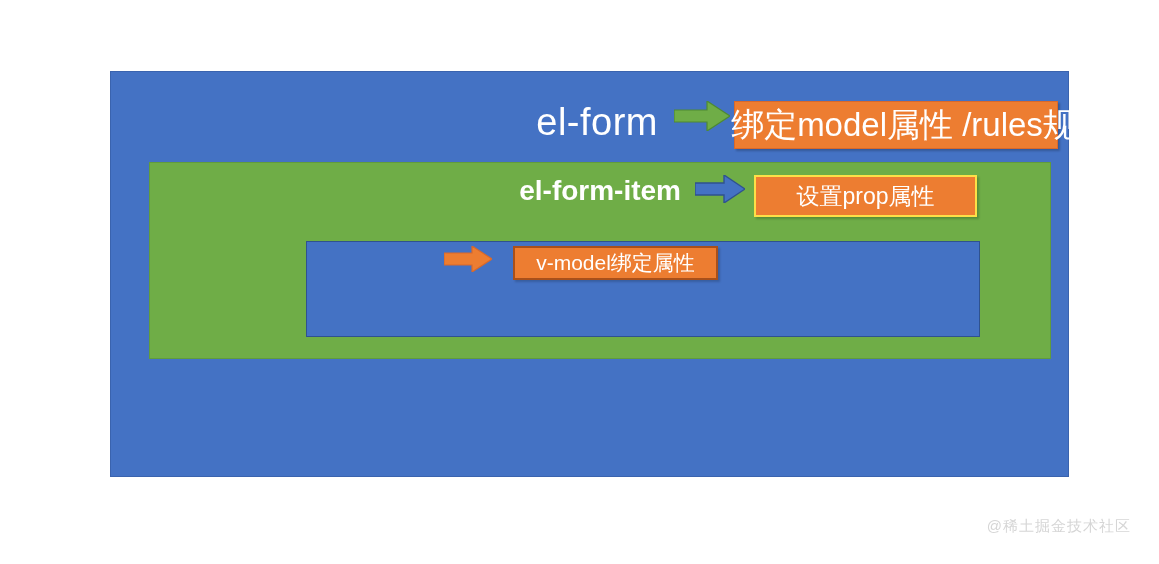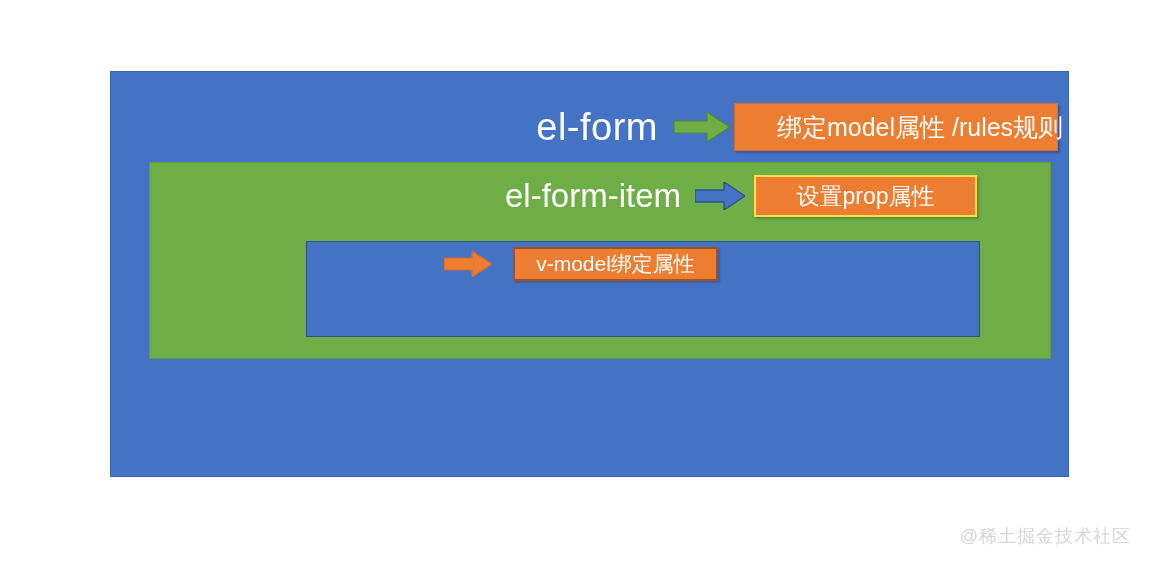--- a/index.html
+++ b/index.html
@@ -44,34 +44,34 @@
     height: 96px;    
     background: #4472C4;
     border: 1px solid #2F528F;
     box-sizing: border-box;
   }
 
   
   .row {
     position: absolute;
     display: flex;
-    align-items: center;
+    align-items: flex-start;
   }
   .row-1 { left: 400px; top: 100px; width: 657px; height: 52px; }
   .row-2 { left: 400px; top: 174px; width: 576px; height: 42px; }
   .row-3 { left: 430px; top: 245px; width: 532px; height: 35px; }
 
   .label {
     color: #ffffff;
     white-space: nowrap;
     text-align: right;
     flex: 1 1 auto;
   }
   .label-1 { font-size: 38px; font-weight: 300; letter-spacing: 0.5px; }
-  .label-2 { font-size: 33px; font-weight: normal; letter-spacing: 0px; }
+  .label-2 { font-size: 28px; font-weight: bold; letter-spacing: 0px; }
   .label-3 { font-size: 22px; font-weight: 400; letter-spacing: 0px; }
 
   
   .arrow {
     flex: 0 0 auto;
     display: block;
   }
   .arrow-1 { width: 56px; height: 30px; margin-left: 16px; margin-right: 4px; }
   .arrow-2 { width: 50px; height: 28px; margin-left: 14px; margin-right: 9px; }
   .arrow-3 { width: 48px; height: 26px; margin-left: 13px; margin-right: 12px; }
@@ -82,21 +82,21 @@
     color: #ffffff;
     background: #ED7D31;
     display: flex;
     align-items: center;
     justify-content: center;
     box-sizing: border-box;
     white-space: nowrap;
   }
   .callout-1 {
     width: 324px; height: 48px;
-    font-size: 25px;
+    font-size: 33px;
     border: 1px solid #D9692A;
     box-shadow: 2px 2px 2px rgba(0,0,0,0.22);
     padding-left: 48px;
   }
   .callout-2 {
     width: 223px; height: 42px;
     font-size: 23px;
     border: 2px solid #fde047;
     box-shadow: 2px 2px 2px rgba(0,0,0,0.20);
   }
@@ -105,23 +105,23 @@
     font-size: 21px;
     border: 2px solid #A9501A;
     box-shadow: 2px 2px 2px rgba(0,0,0,0.18);
     margin-left: 9px;
   }
 
   
   .watermark {
     position: absolute;
     right: 28px;
-    bottom: 16px;
+    bottom: 28px;
     color: #D6D6D6;
-    font-size: 18px;
+    font-size: 15px;
     letter-spacing: 1px;
     white-space: nowrap;
   }
 </style>
 </head>
 <body>
 
 <div class="box-outer">
 
   <div class="box-middle">

